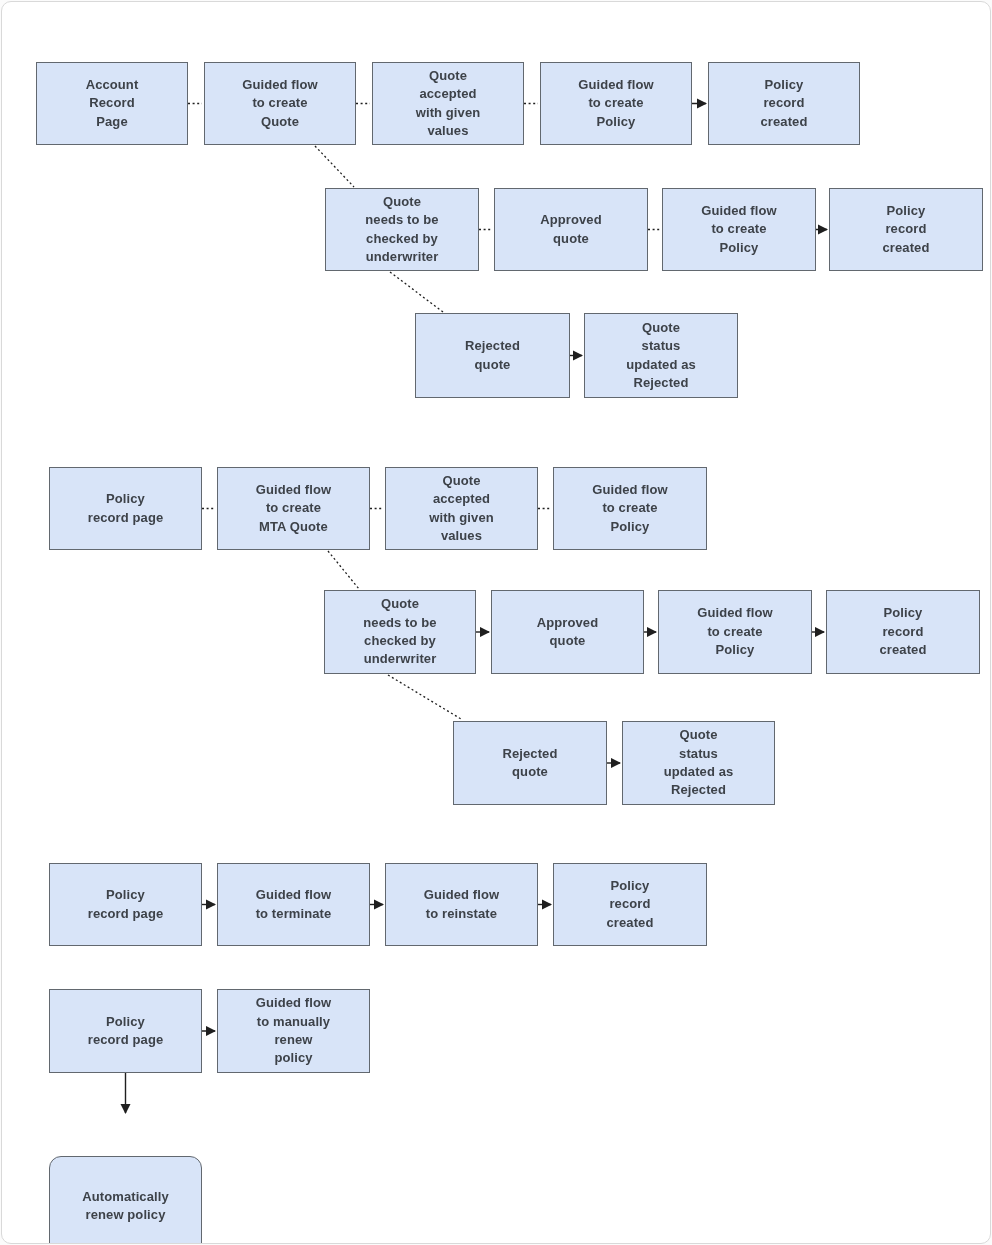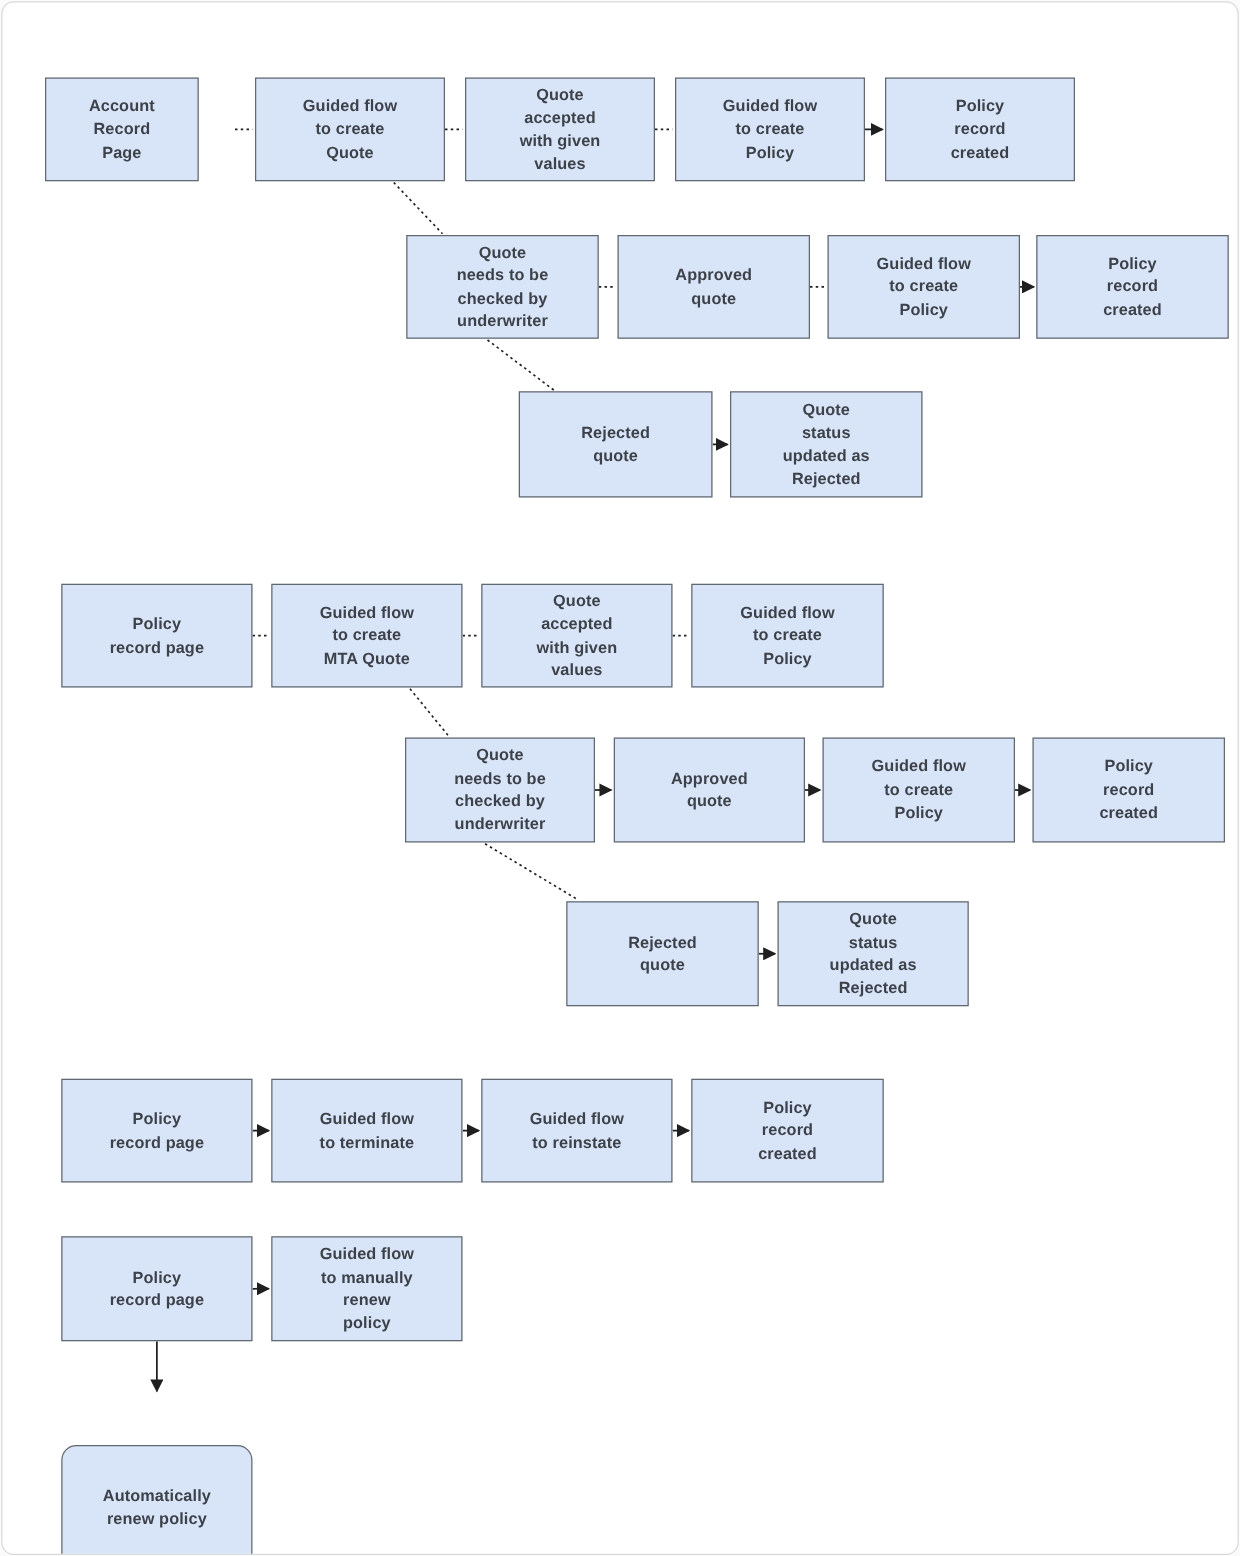--- a/index.html
+++ b/index.html
@@ -80,21 +80,21 @@
       <line x1="810" y1="630" x2="822" y2="630" class="edge solid" marker-end="url(#arrowhead)"></line>
       <line x1="386" y1="673" x2="459" y2="717" class="edge dotted"></line>
       <line x1="605" y1="761" x2="618" y2="761" class="edge solid" marker-end="url(#arrowhead)"></line>
       <line x1="200" y1="902.5" x2="213" y2="902.5" class="edge solid" marker-end="url(#arrowhead)"></line>
       <line x1="368" y1="902.5" x2="381" y2="902.5" class="edge solid" marker-end="url(#arrowhead)"></line>
       <line x1="536" y1="902.5" x2="549" y2="902.5" class="edge solid" marker-end="url(#arrowhead)"></line>
       <line x1="200" y1="1029" x2="213" y2="1029" class="edge solid" marker-end="url(#arrowhead)"></line>
       <line x1="123.5" y1="1071" x2="123.5" y2="1111" class="edge solid" marker-end="url(#arrowhead)"></line>
     </svg>
   <div id="nodes">
-      <div class="node" style="left: 34px; top: 60px; width: 123px; height: 83px;">
+      <div class="node" style="left: 34px; top: 60px; width: 152px; height: 83px;">
         <span>Account
 Record
 Page</span>
       </div>
       <div class="node" style="left: 202px; top: 60px; width: 152px; height: 83px;">
         <span>Guided flow
 to create
 Quote</span>
       </div>
       <div class="node" style="left: 370px; top: 60px; width: 152px; height: 83px;">

